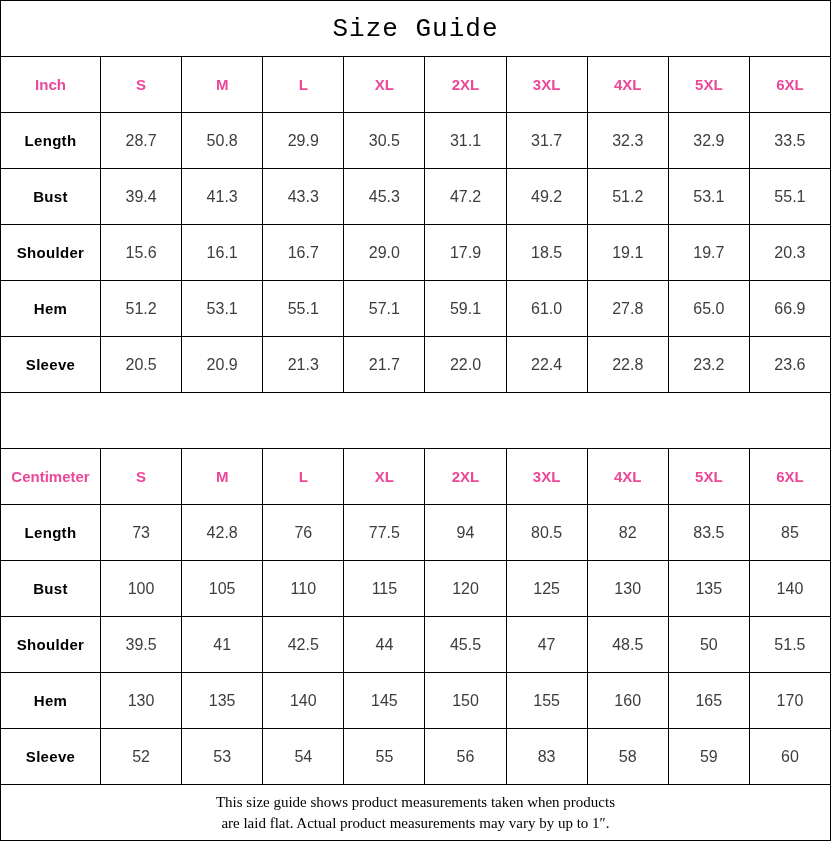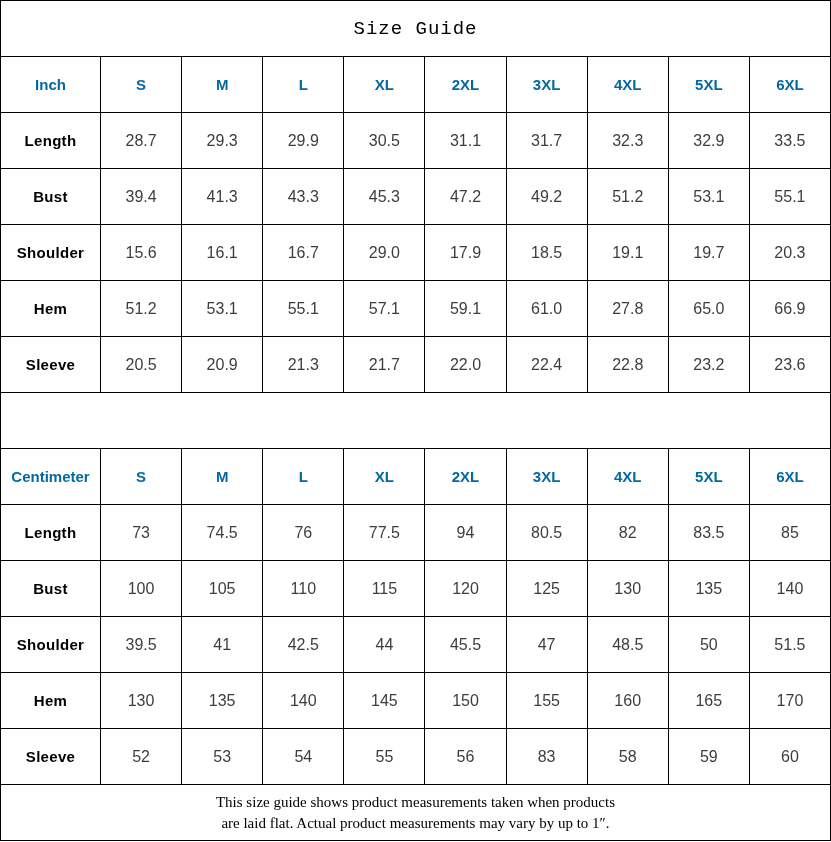--- a/index.html
+++ b/index.html
@@ -24,29 +24,29 @@
     text-align: center;
     vertical-align: middle;
     padding: 0;
     height: 55px;
     background: #ffffff;
     overflow: hidden;
   }
   td.title-cell {
     height: 54px;
     font-family: "Liberation Mono", "DejaVu Sans Mono", monospace;
-    font-size: 19px;
+    font-size: 26px;
     font-weight: 400;
     color: #000000;
     letter-spacing: 1px;
   }
   td.head-cell {
     font-weight: bold;
     font-size: 15px;
-    color: #0369a1;
+    color: #ec4899;
   }
   td.label-cell {
     font-weight: bold;
     font-size: 15px;
     color: #000000;
     letter-spacing: 0.3px;
   }
   td.value-cell {
     font-size: 16px;
     font-weight: 400;
@@ -92,21 +92,21 @@
           <td class="head-cell">XL</td>
           <td class="head-cell">2XL</td>
           <td class="head-cell">3XL</td>
           <td class="head-cell">4XL</td>
           <td class="head-cell">5XL</td>
           <td class="head-cell">6XL</td>
         </tr>
         <tr>
           <td class="label-cell">Length</td>
           <td class="value-cell">28.7</td>
-          <td class="value-cell">29.3</td>
+          <td class="value-cell">50.8</td>
           <td class="value-cell">29.9</td>
           <td class="value-cell">30.5</td>
           <td class="value-cell">31.1</td>
           <td class="value-cell">31.7</td>
           <td class="value-cell">32.3</td>
           <td class="value-cell">32.9</td>
           <td class="value-cell">33.5</td>
         </tr>
         <tr>
           <td class="label-cell">Bust</td>
@@ -167,21 +167,21 @@
           <td class="head-cell">XL</td>
           <td class="head-cell">2XL</td>
           <td class="head-cell">3XL</td>
           <td class="head-cell">4XL</td>
           <td class="head-cell">5XL</td>
           <td class="head-cell">6XL</td>
         </tr>
         <tr>
           <td class="label-cell">Length</td>
           <td class="value-cell">73</td>
-          <td class="value-cell">74.5</td>
+          <td class="value-cell">42.8</td>
           <td class="value-cell">76</td>
           <td class="value-cell">77.5</td>
           <td class="value-cell">94</td>
           <td class="value-cell">80.5</td>
           <td class="value-cell">82</td>
           <td class="value-cell">83.5</td>
           <td class="value-cell">85</td>
         </tr>
         <tr>
           <td class="label-cell">Bust</td>

